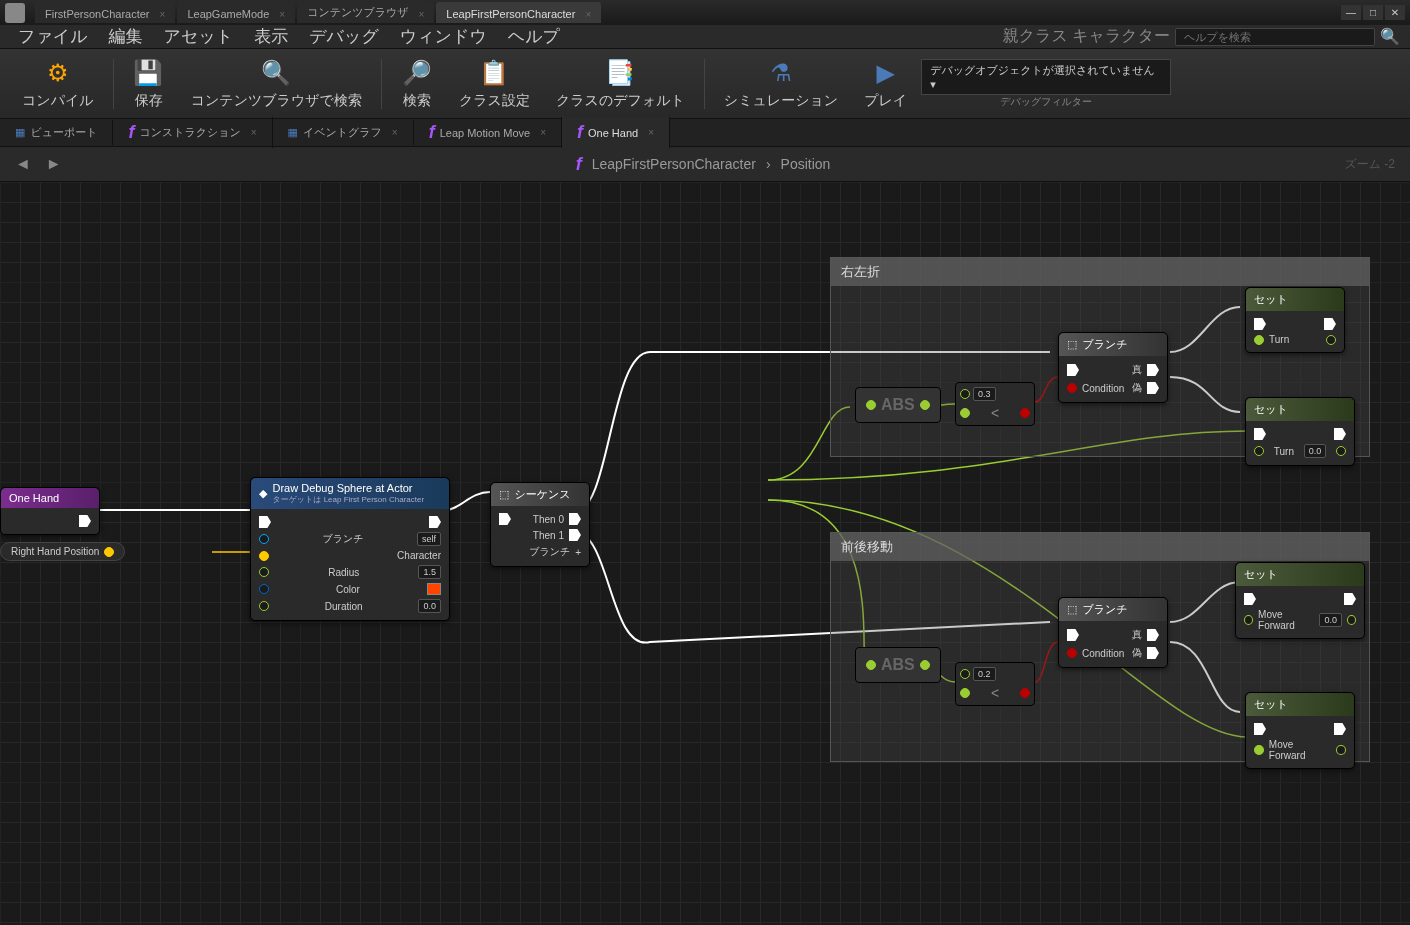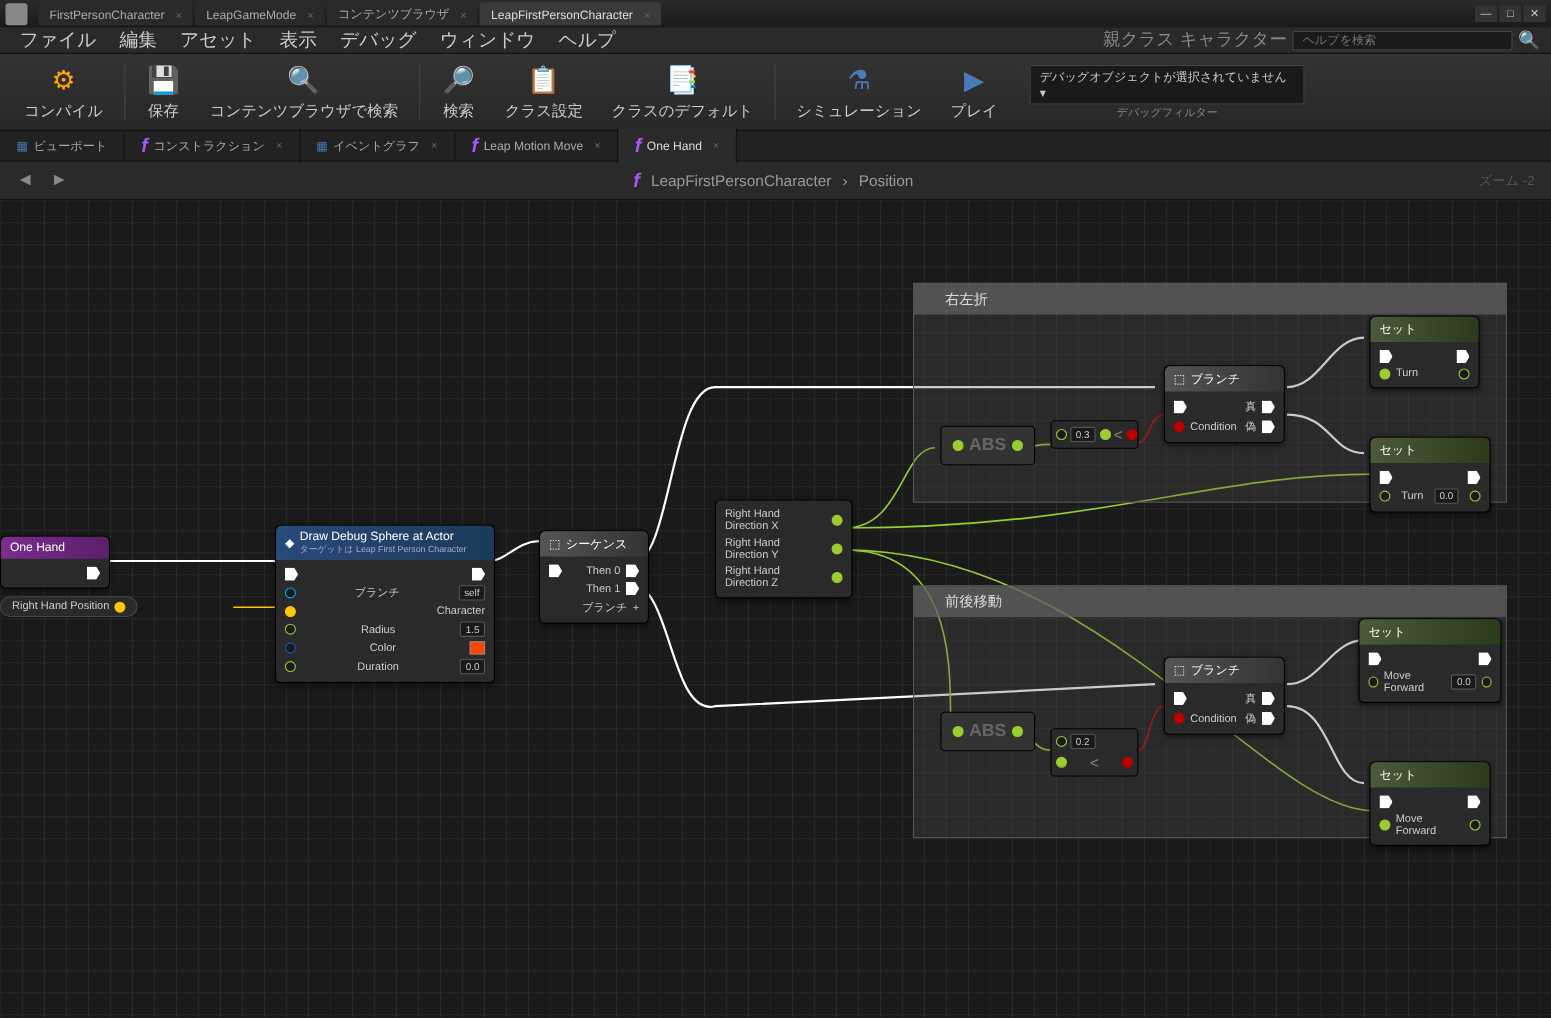--- a/index.html
+++ b/index.html
@@ -48,21 +48,21 @@
 .pin.bool{border-color:#b00;background:#1a1a1a}
 .pin.bool.filled{background:#b00}
 .pin.color{border-color:#06c;background:#1a1a1a}
 .node-entry{background:linear-gradient(90deg,#7b2d8e,#5a1f6b)}
 .node-func{background:linear-gradient(90deg,#2a4a7a,#1a3a5a)}
 .node-seq{background:linear-gradient(90deg,#555,#333)}
 .node-branch{background:linear-gradient(90deg,#555,#333)}
 .node-set{background:linear-gradient(90deg,#4a5a3a,#2a3a1a)}
 .node-var{background:#2a2a2a;border:1px solid #444;border-radius:15px;padding:3px 10px;font-size:10px;display:flex;align-items:center;gap:5px}
 .comment-box{position:absolute;background:rgba(80,80,80,0.3);border:1px solid #555}
-.comment-header{background:rgba(100,100,100,0.7);padding:5px 28px;font-size:13px;color:#ddd}
+.comment-header{background:rgba(100,100,100,0.7);padding:5px 10px;font-size:13px;color:#ddd}
 .val-box{background:#1a1a1a;border:1px solid #555;padding:1px 4px;font-size:9px;color:#ccc;border-radius:2px}
 .color-swatch{width:14px;height:12px;background:#ff4400;border:1px solid #888}
 svg.wires{position:absolute;top:0;left:0;width:100%;height:100%;pointer-events:none}
 .small-node{position:absolute;background:#2a2a2a;border:1px solid #000;border-radius:4px;padding:4px;display:flex;align-items:center;gap:4px;font-size:9px}
 .abs-node{position:absolute;background:#333;border:1px solid #000;border-radius:4px;padding:8px 10px;font-size:16px;font-weight:bold;color:#666;display:flex;align-items:center}
 </style>
 </head>
 <body>
 
 <div class="titlebar">
@@ -136,21 +136,21 @@
     </div>
   <div class="tool-sep"></div>
   <div class="tool-btn">
       <div class="tool-icon" style="color:#4a7ab8">⚗</div>
       <div class="tool-label">シミュレーション</div>
     </div>
   <div class="tool-btn">
       <div class="tool-icon" style="color:#4a7ab8">▶</div>
       <div class="tool-label">プレイ</div>
     </div>
-  <div style="margin-left:15px">
+  <div style="">
     <div class="debug-select"><span>デバッグオブジェクトが選択されていません</span> ▾</div>
     <div class="debug-filter">デバッグフィルター</div>
   </div>
 </div>
 
 <div class="secondary-tabs">
   <div class="sec-tab">
       <span style="color:#4a7ab8">▦</span>
       <span>ビューポート</span>
     </div>
@@ -277,48 +277,32 @@
           <span style="flex:1;text-align:right">Then 1</span>
           <div class="pin exec"></div>
         </div>
     <div class="node-row">
           <span style="flex:1;text-align:right">ブランチ</span>
           <span>+</span>
         </div>
   </div>
 </div>
 
-<div class="node" style="left:650px;top:272px;width:125px;background:#2a2a2a">
-  <div class="node-body">
-    <div class="node-row">
-          <span style="flex:1">Right Hand Direction X</span>
-          <div class="pin float filled"></div>
-        </div>
-    <div class="node-row">
-          <span style="flex:1">Right Hand Direction Y</span>
-          <div class="pin float filled"></div>
-        </div>
-    <div class="node-row">
-          <span style="flex:1">Right Hand Direction Z</span>
-          <div class="pin float filled"></div>
-        </div>
-  </div>
-</div>
 
 <div class="comment-box" style="left:830px;top:75px;width:540px;height:200px">
   <div class="comment-header">右左折</div>
 </div>
 
 <div class="abs-node" style="left:855px;top:205px">
   <div class="pin float filled" style="margin-right:5px"></div>
       <span>ABS</span>
       <div class="pin float filled" style="margin-left:5px"></div>
 </div>
 
-<div class="small-node" style="left:955px;top:200px;width:80px;flex-direction:row;align-items:stretch">
+<div class="small-node" style="left:955px;top:200px;width:80px;flex-direction:column;align-items:stretch">
   <div style="display:flex;gap:3px;align-items:center">
         <div class="pin float"></div>
         <span class="val-box">0.3</span>
       </div>
   <div style="display:flex;gap:3px;align-items:center;justify-content:space-between">
         <div class="pin float filled"></div>
         <span style="color:#888;font-size:14px">&lt;</span>
         <div class="pin bool filled"></div>
       </div>
 </div>

